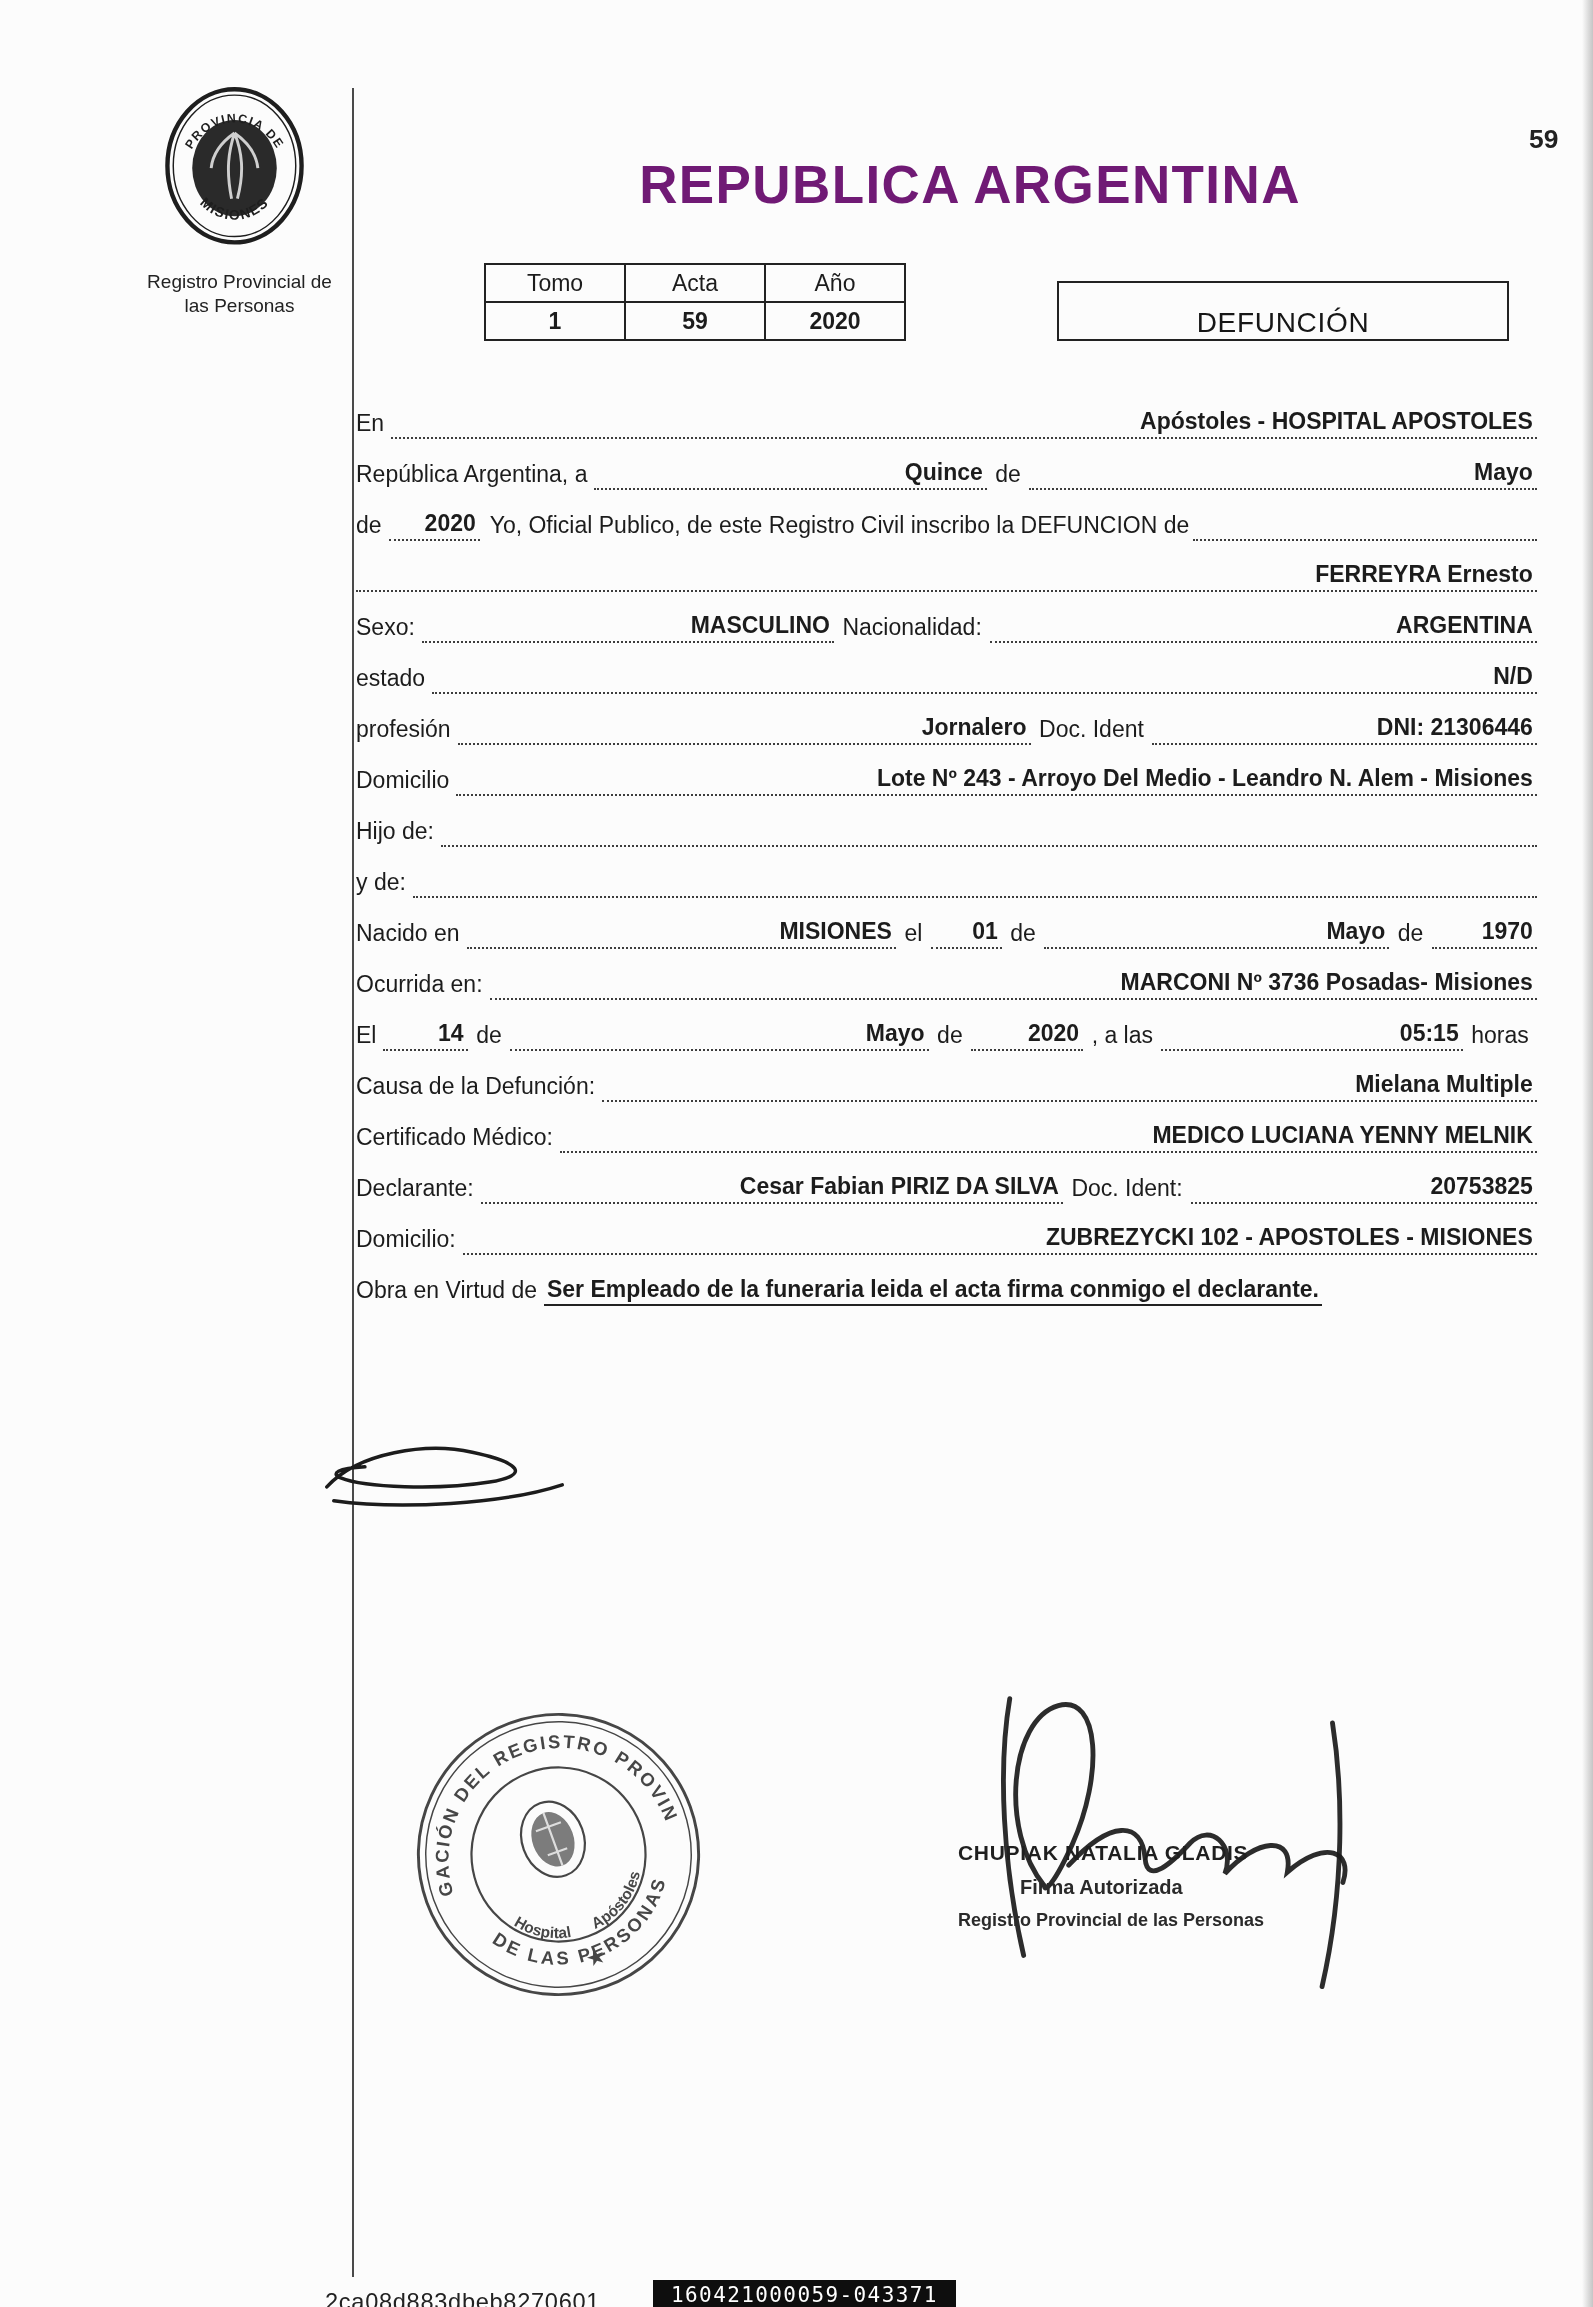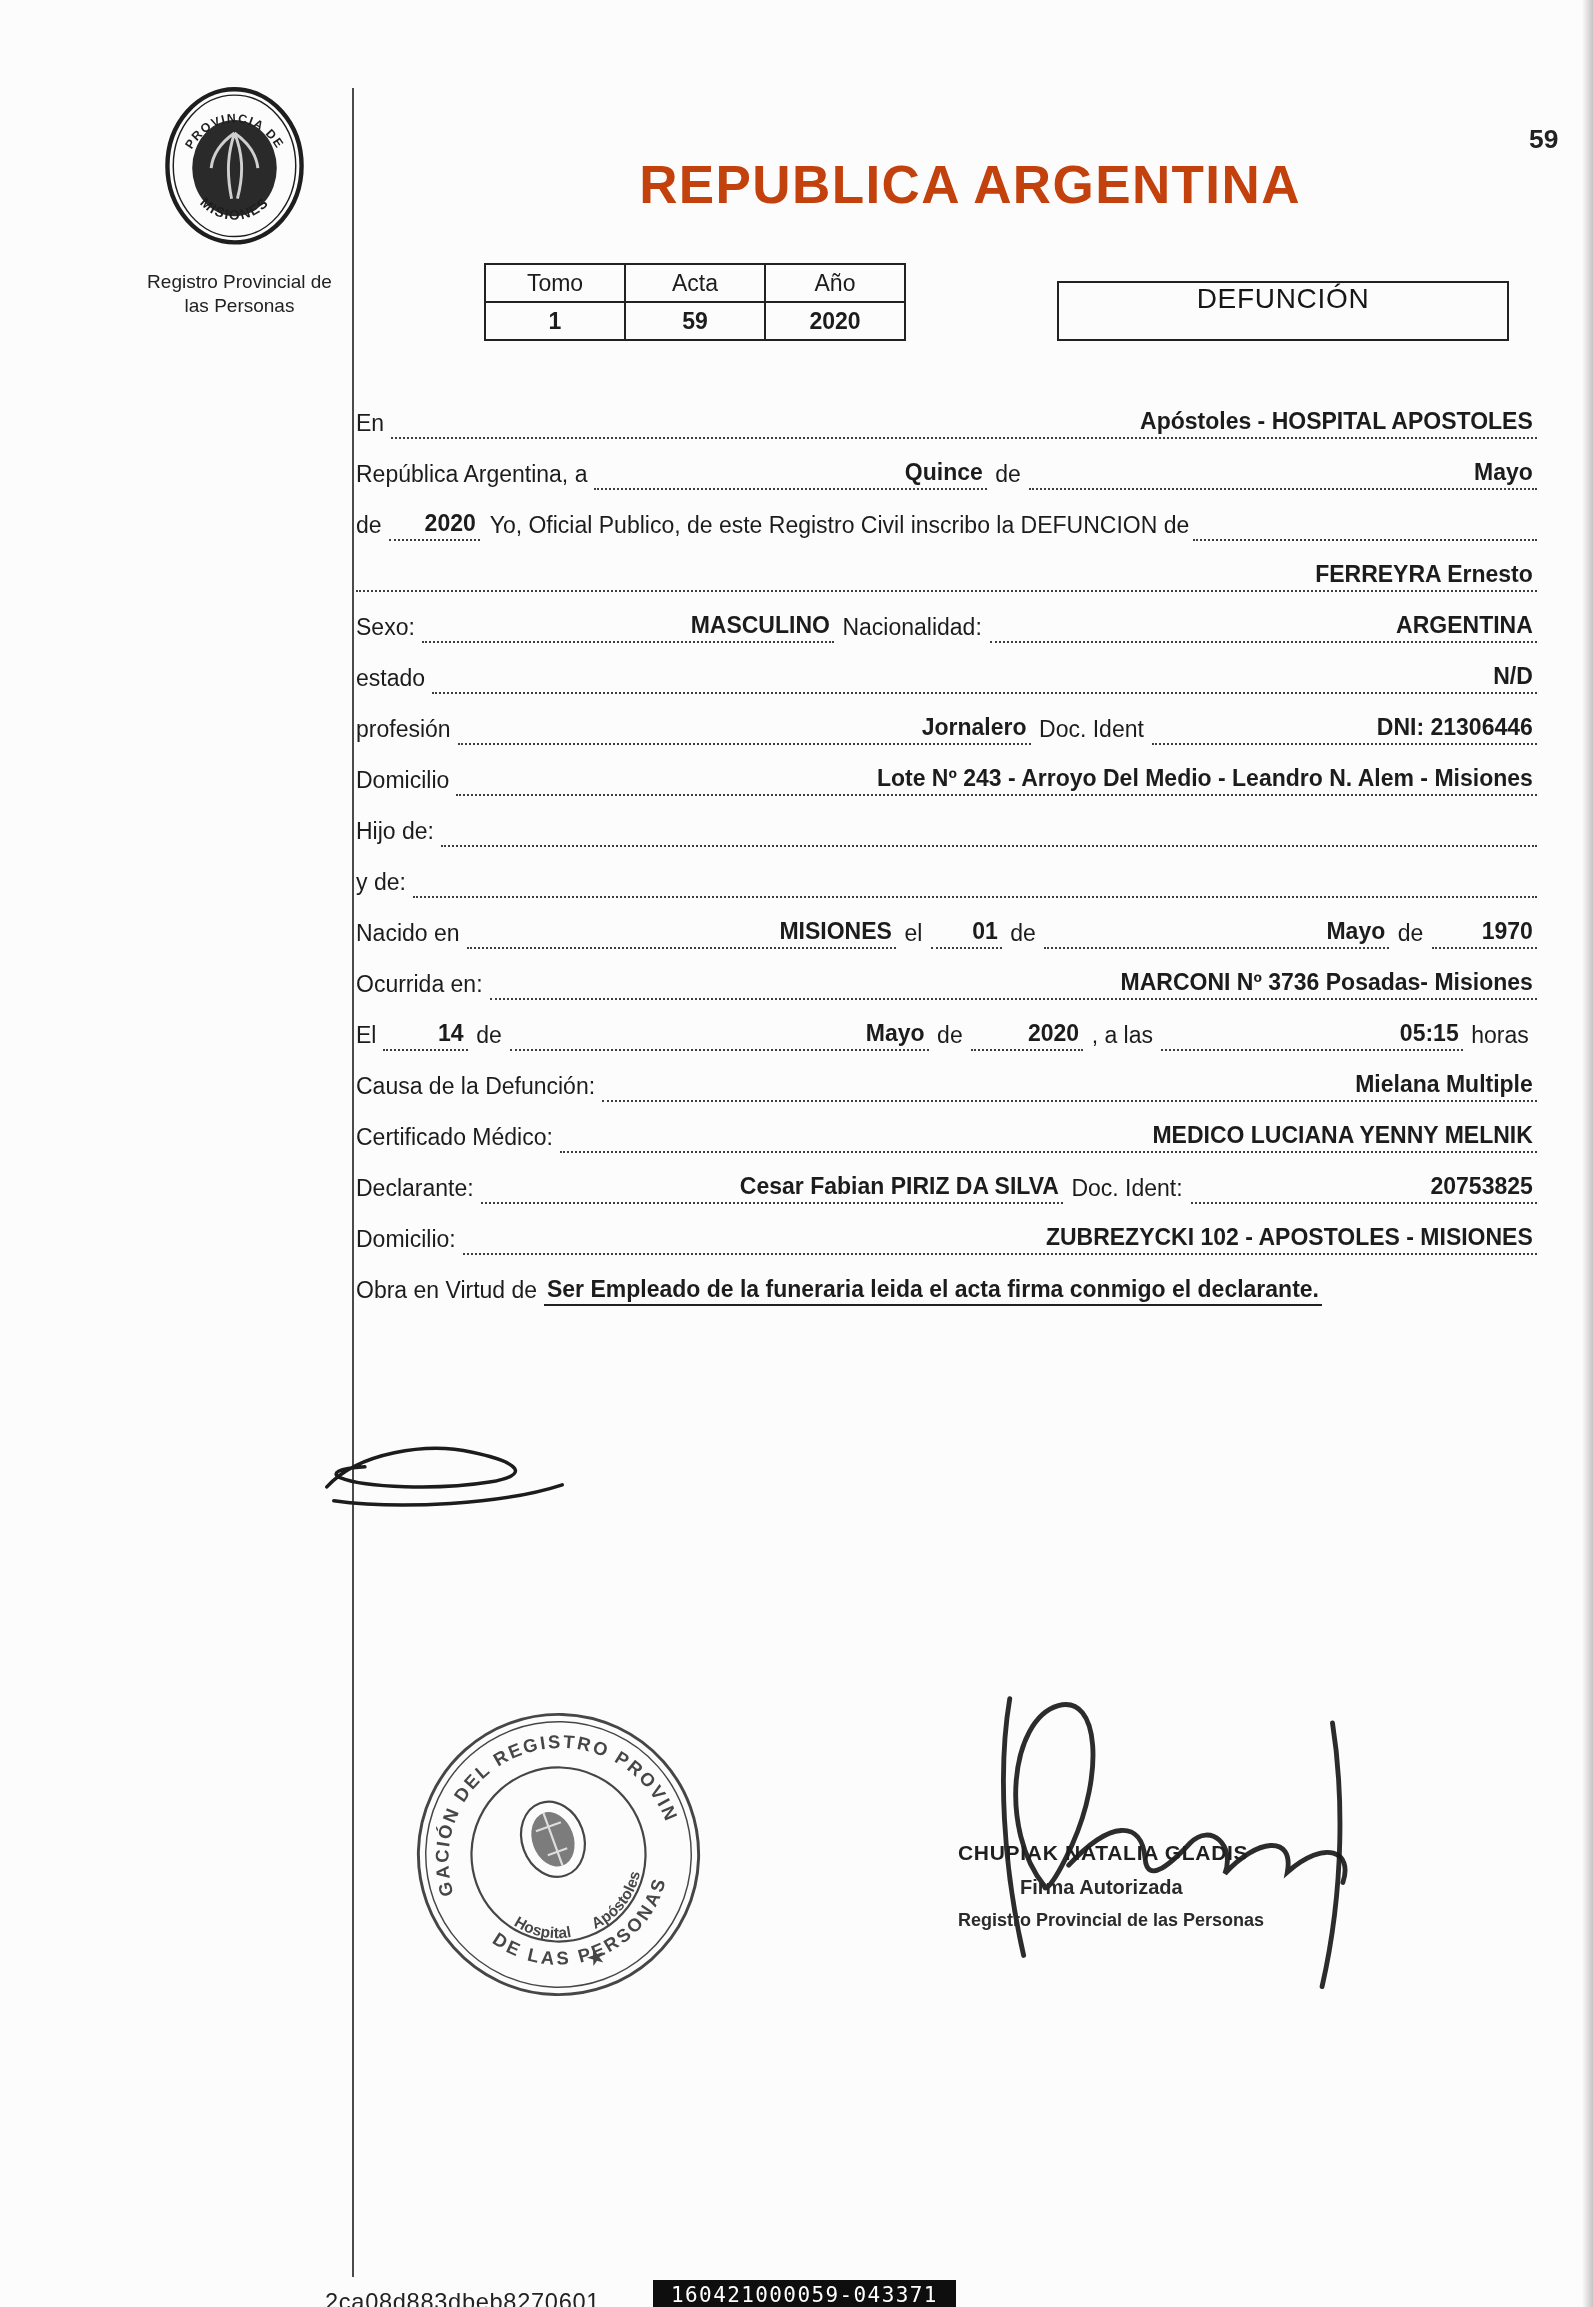--- a/index.html
+++ b/index.html
@@ -15,21 +15,21 @@
     position:absolute;top:0;right:0;width:11px;height:100%;
     background:linear-gradient(to right, rgba(0,0,0,0), rgba(0,0,0,0.22));
   }
   .page-number{
     position:absolute;left:1529px;top:124px;
     font-size:26.4px;font-weight:bold;color:#222;
   }
   .title{
     position:absolute;left:612px;top:154px;width:716px;
     text-align:center;font-size:53px;font-weight:bold;
-    letter-spacing:1.4px;color:#c2410c;
+    letter-spacing:1.4px;color:#701a75;
   }
   .vrule{
     position:absolute;left:352px;top:88px;width:2.1px;height:2189px;
     background:#4a4a4a;
   }
   
   .seal-wrap{position:absolute;left:161px;top:82px;width:147px;height:175px;}
   .seal-caption{
     position:absolute;left:132px;top:270px;width:215px;
     text-align:center;font-size:19px;line-height:23.6px;color:#222;
@@ -40,21 +40,21 @@
   }
   .rec-table td{
     border:2.1px solid #222;width:138px;height:36px;
     text-align:center;font-size:23px;padding:0;
   }
   .rec-table tr:first-child td{font-weight:500;margin-left:25px;}
   .rec-table tr:last-child td{font-weight:bold;}
   
   .doc-type-box{
     position:absolute;left:1057px;top:281px;width:448px;height:56px;
-    border:2.8px solid #222;display:flex;align-items:flex-start;justify-content:center;
+    border:2.8px solid #222;display:flex;align-items:flex-end;justify-content:center;
     font-size:28px;letter-spacing:0.7px;font-weight:500;color:#161616;
   }
   
   .form{
     position:absolute;left:356px;top:388px;width:1181px;
     display:flex;flex-direction:column;
   }
   .frow{
     display:flex;align-items:flex-end;height:51px;
     font-size:23px;line-height:1.15;white-space:nowrap;

